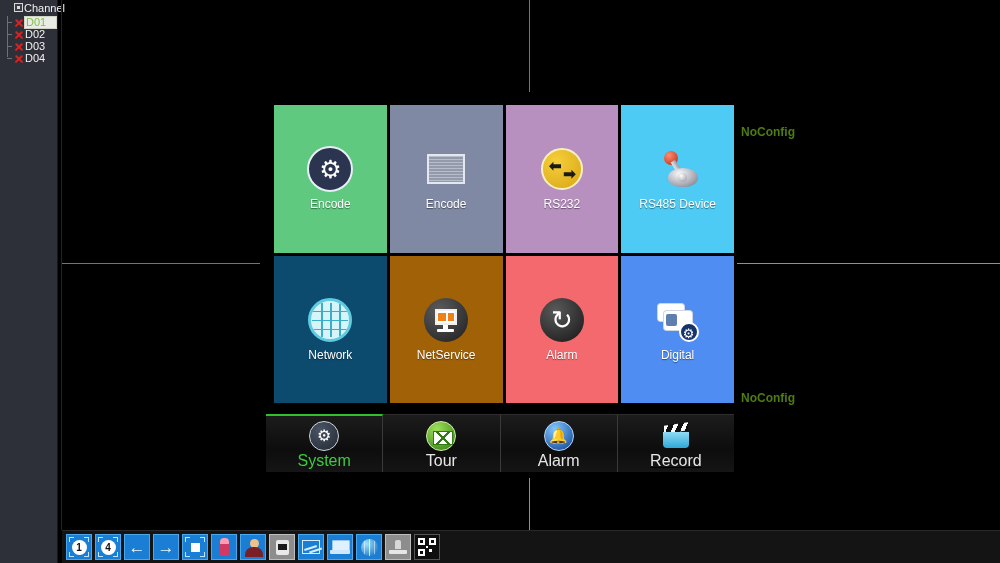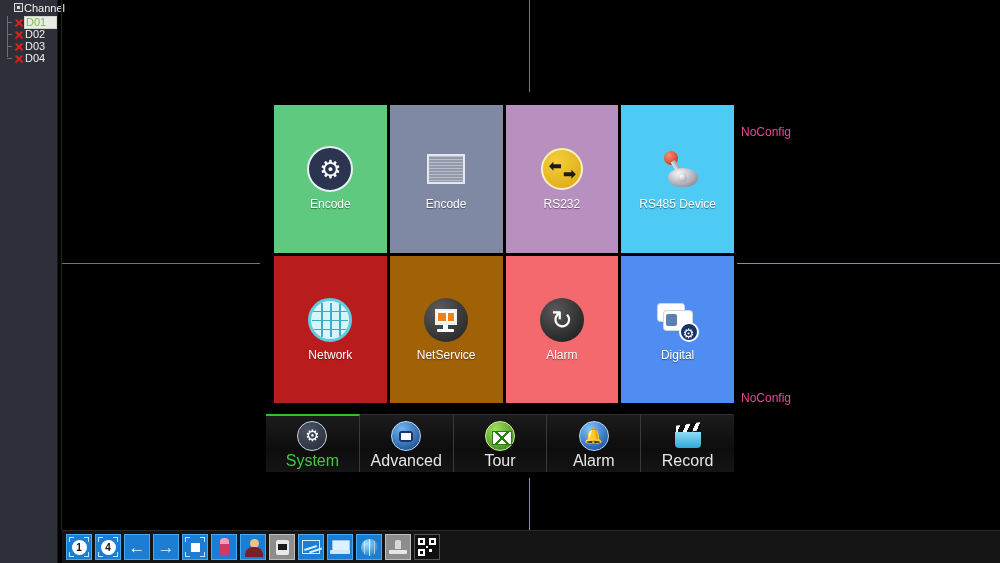--- a/index.html
+++ b/index.html
@@ -57,22 +57,22 @@
   
   .divider { position: absolute; }
   .div-v-green { left: 529px; top: 0; width: 1px; height: 92px; background: #4f8f4a; }
   .div-h-green { left: 62px; top: 263px; width: 198px; height: 1px; background: #4f8f4a; }
   .div-h-gray  { left: 737px; top: 263px; width: 263px; height: 1px; background: #8e8ba4; }
   .div-v-gray  { left: 529px; top: 478px; width: 1px; height: 52px; background: #8e8ba4; }
   .pane-border-left { position: absolute; left: 61px; top: 0; width: 1px; height: 530px; background: #1b2a18; }
 
   
   .noconfig {
-    position: absolute; color: #ec4899; font-size: 12px;
-    line-height: 12px; white-space: nowrap;
+    position: absolute; color: #4d7c0f; font-size: 12px;
+    line-height: 12px; white-space: nowrap; font-weight: bold;
   }
   #noconfig-top { left: 741px; top: 126px; }
   #noconfig-bottom { left: 741px; top: 392px; }
 
   
   #menu-grid {
     position: absolute; left: 274px; top: 105px;
     width: 460px; height: 298px;
     display: grid;
     grid-template-columns: repeat(4, 1fr);
@@ -197,21 +197,21 @@
     background: #121212; display: flex;
     border-top: 1px solid #2e2e2e;
   }
   .tab {
     position: relative; flex: 1 1 0;
     display: flex; flex-direction: column; align-items: center; justify-content: center;
     cursor: pointer;
     background: linear-gradient(to bottom, #1c1c1c 0%, #0d0d0d 60%, #151515 100%);
     border-right: 1px solid #3a3a3a;
   }
-  .tab:last-child { border-right: none; }
+  .tab:last-child { border-right: none; text-decoration: underline; }
   .tab.active { border-top: 2px solid #2fbf2f; margin-top: -1px; }
   .tab.active .tab-label { color: #3ecb3e; }
   .tab-icon { width: 30px; height: 30px; margin-bottom: 3px; position: relative; }
   .tab-label { color: #e6e6e6; font-size: 16px; line-height: 13px; white-space: nowrap; }
 
   .tb-system {
     width: 30px; height: 30px; border-radius: 50%;
     background: radial-gradient(circle at 35% 28%, #4a5463, #232a36);
     border: 1.5px solid #cfd6e0;
     color: #fff; font-size: 16px; line-height: 27px; text-align: center;
@@ -425,21 +425,21 @@
       <div class="tile-icon">
         <div class="ic-rs485">
           <span class="ball"></span>
             <span class="stick"></span>
             <span class="base"></span>
         </div>
       </div>
       <div class="tile-label">RS485 Device</div>
     </div>
 
-    <div class="tile" style="background:#b91c1c">
+    <div class="tile" style="background:#0c4a6e">
       <div class="tile-icon">
         <div class="ic-globe"></div>
       </div>
       <div class="tile-label">Network</div>
     </div>
 
     <div class="tile" style="background:#a16207">
       <div class="tile-icon">
         <div class="ic-netsvc">
           <span class="mon"></span>
@@ -469,26 +469,20 @@
     </div>
 
   </div>
 
   <div id="tabbar">
     <div class="tab active">
       <div class="tab-icon">
         <div class="tb-system">⚙</div>
       </div>
       <div class="tab-label">System</div>
-    </div>
-    <div class="tab">
-      <div class="tab-icon">
-        <div class="tb-advanced"></div>
-      </div>
-      <div class="tab-label">Advanced</div>
     </div>
     <div class="tab">
       <div class="tab-icon">
         <div class="tb-info"></div>
       </div>
       <div class="tab-label">Tour</div>
     </div>
     <div class="tab">
       <div class="tab-icon">
         <div class="tb-alarm">🔔</div>

